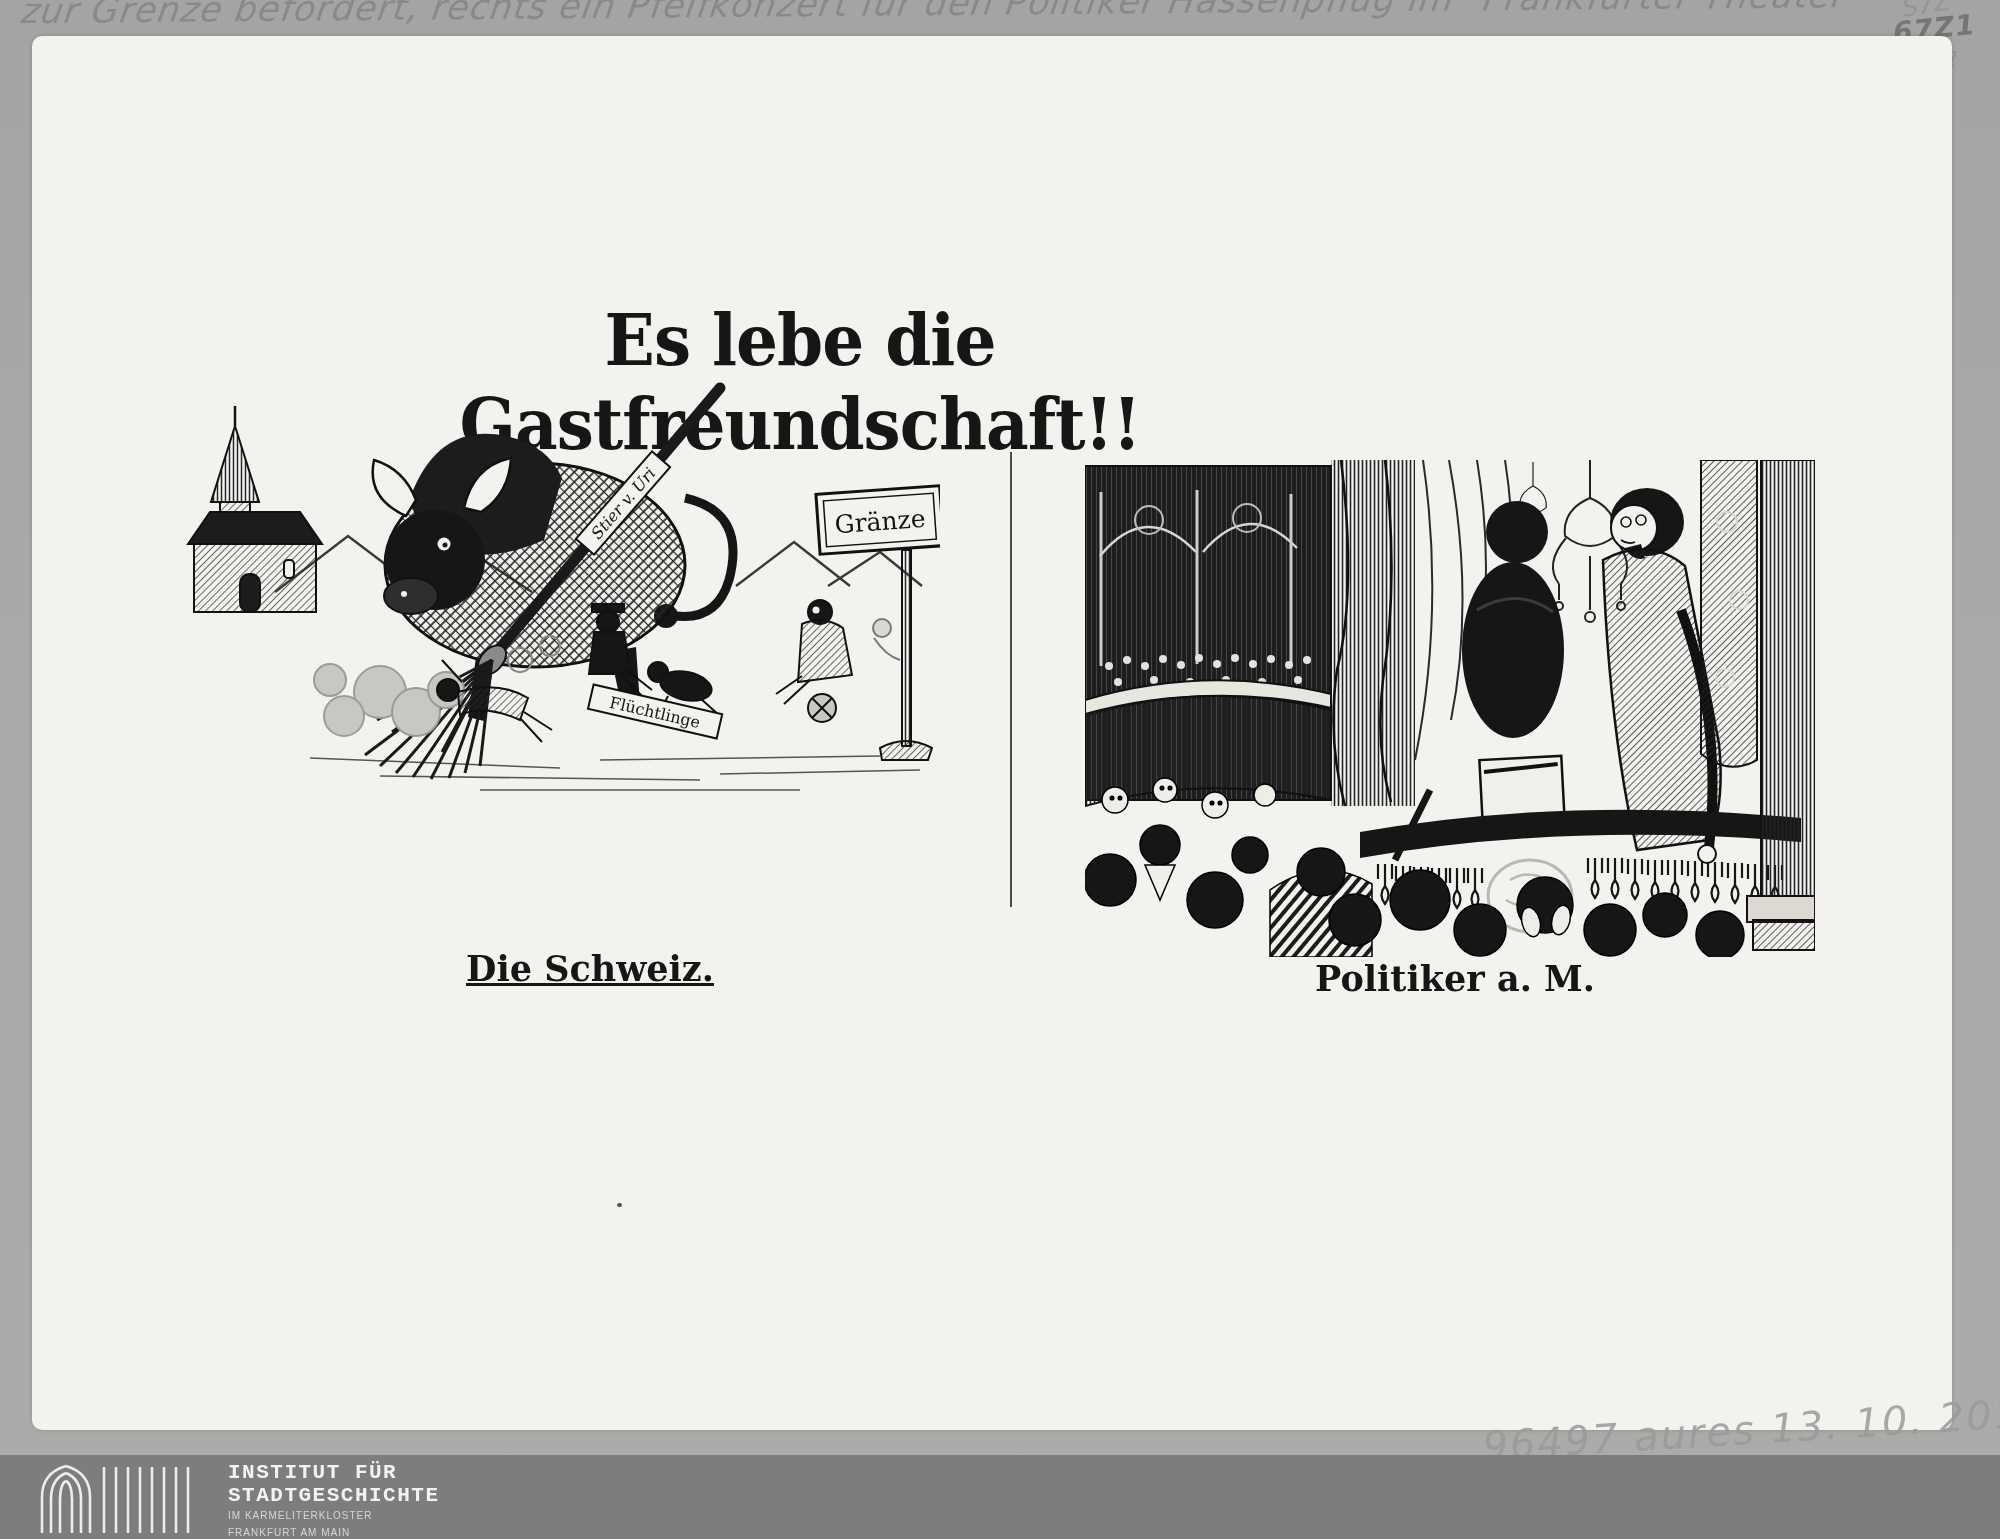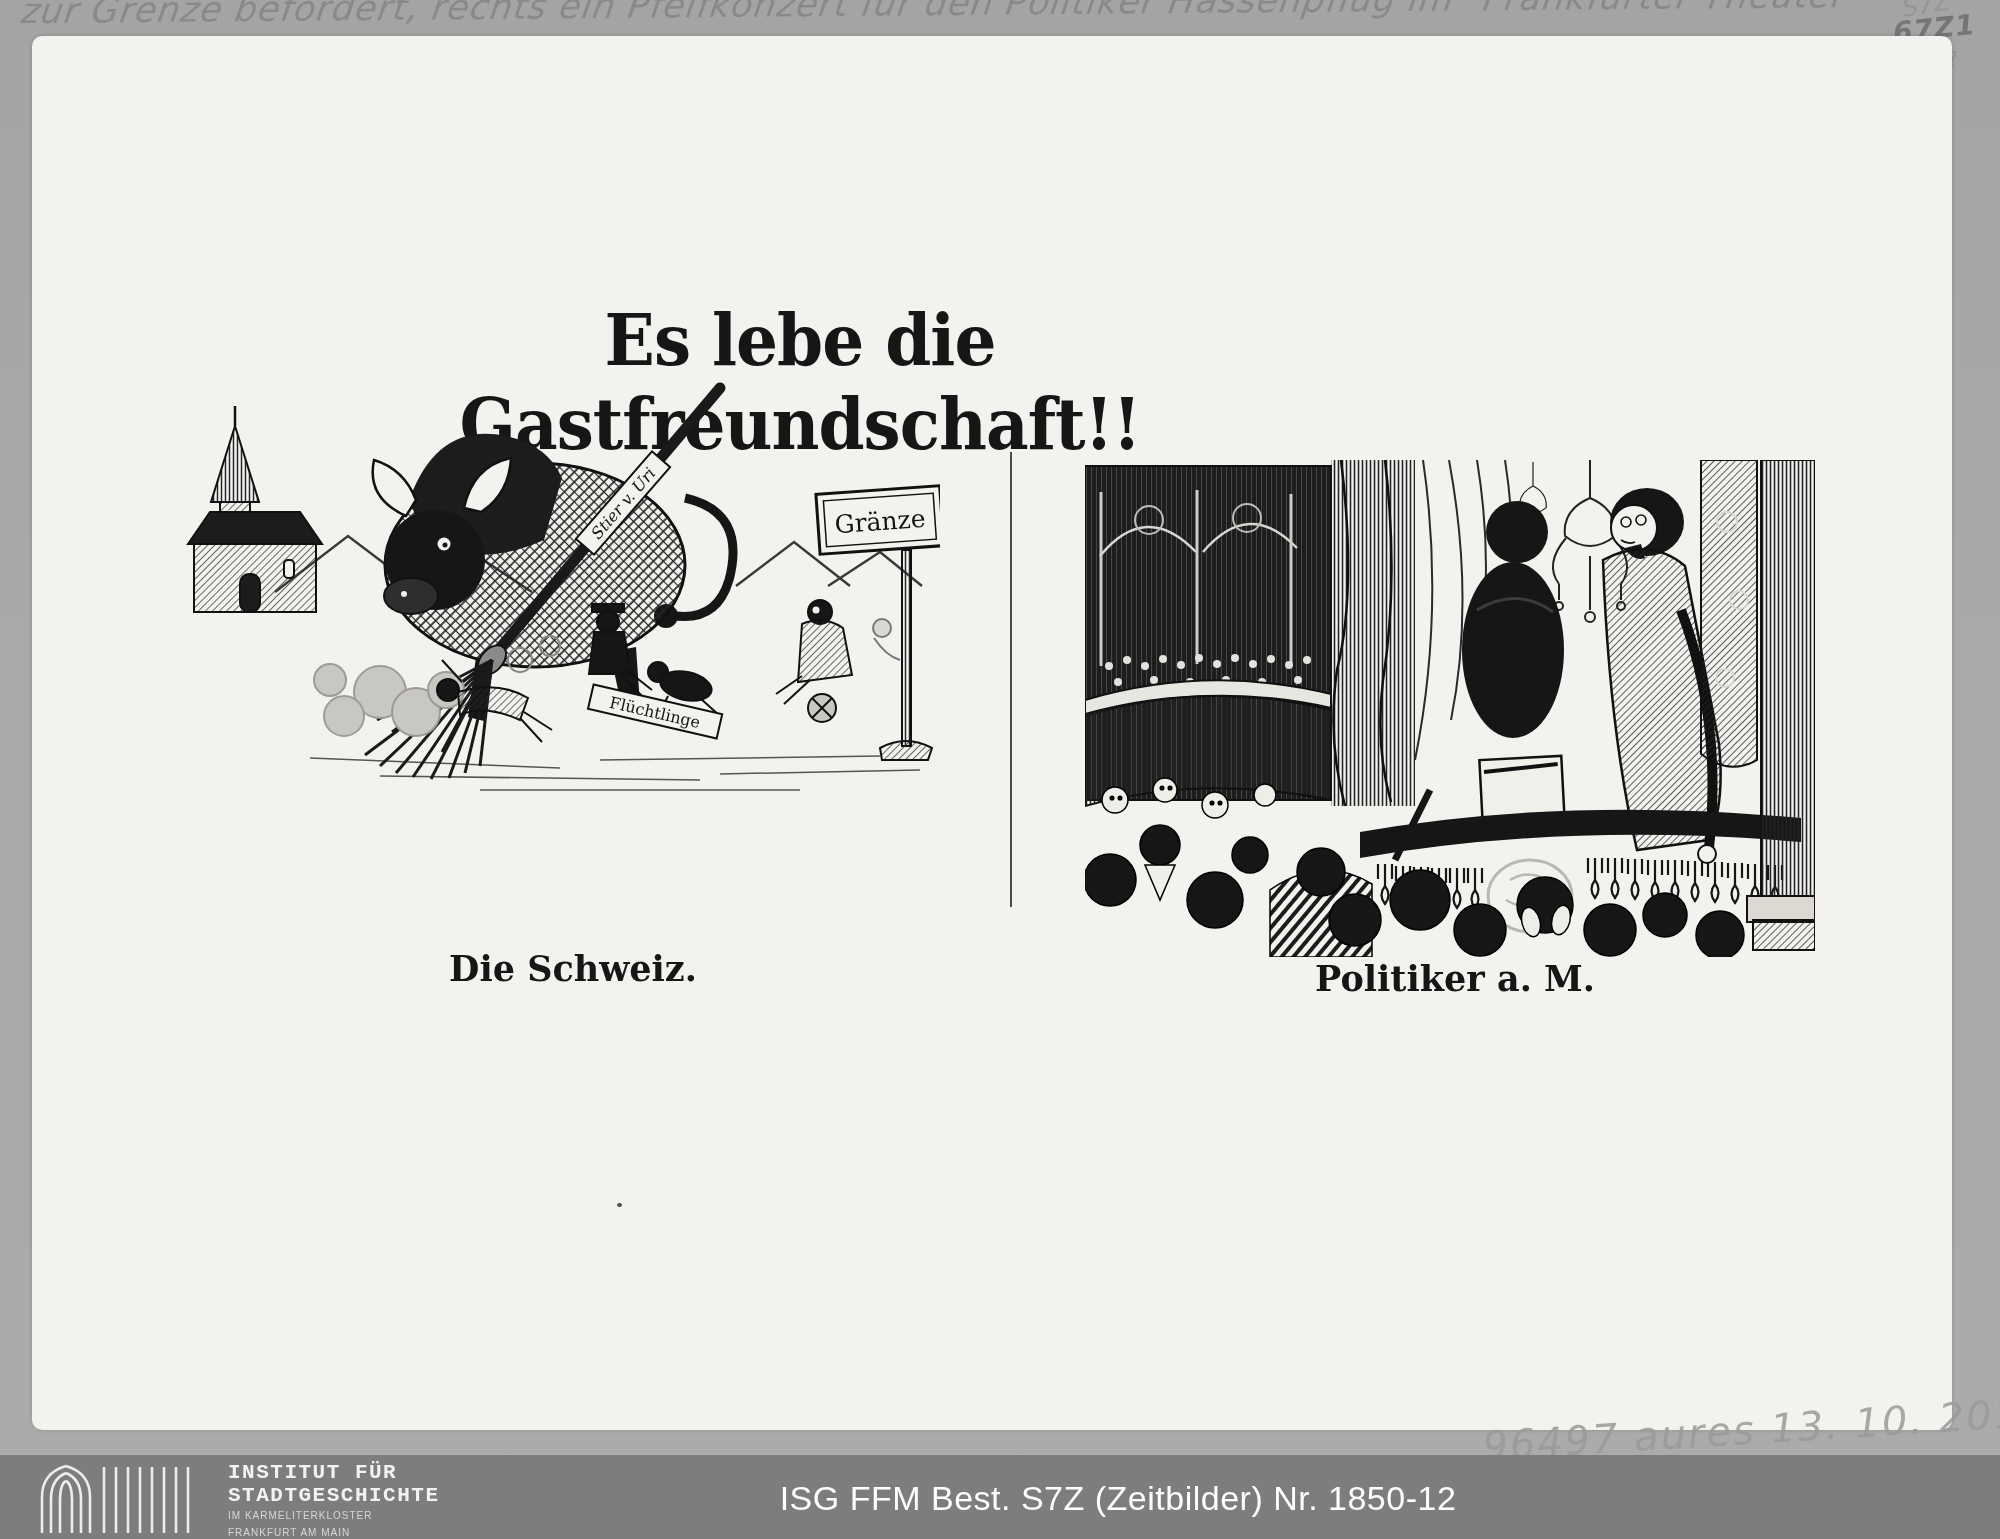--- a/index.html
+++ b/index.html
@@ -19,21 +19,21 @@
   #hand-tr{left:1893px;top:12px;font-size:28px;color:#6e6e6e;font-weight:bold;
            transform:rotate(-6deg);letter-spacing:1px;}
   #hand-tr-tick{left:1946px;top:47px;font-size:21px;opacity:.55;transform:rotate(14deg);}
   #hand-br{left:1482px;top:1406px;font-size:40px;color:#9a9a9a;letter-spacing:2px;
            transform:rotate(-3.5deg);}
   
   .fraktur{font-family:"DejaVu Serif",serif;font-weight:bold;color:#161616;}
   #title{left:300px;top:304px;width:1000px;text-align:center;font-size:66px;
          letter-spacing:-1px;transform:scaleY(1.08);}
   .caption{text-align:center;font-size:35px;}
-  #caption-left{left:373px;top:948px;width:400px;}
+  #caption-left{left:390px;top:948px;width:400px;text-decoration:underline;}
   #caption-right{left:1255px;top:958px;width:400px;}
   #divider{left:1010px;top:452px;width:2px;height:455px;background:#2e2e2e;opacity:.85;}
   #speck{left:617px;top:1203px;width:5px;height:4px;border-radius:50%;background:#4c4c4c;}
   
   #footer{left:0;top:1455px;width:2000px;height:84px;background:#7d7d7d;}
   #logo-text{left:228px;top:1461px;color:#f2f2f2;}
   .logo-bold{font-size:21px;font-weight:bold;letter-spacing:1.5px;line-height:23px;font-family:Liberation Mono, monospace;}
   .logo-light{font-size:10px;color:#d6d6d6;letter-spacing:1px;line-height:17px;}
   #reference{left:618px;top:1479px;width:1000px;text-align:center;color:#fdfdfd;
              font-size:34px;letter-spacing:.5px;}
@@ -385,15 +385,14 @@
     </g>
   </svg>
 
   <div class="abs" id="logo-text">
     <div class="logo-bold">INSTITUT FÜR</div>
     <div class="logo-bold">STADTGESCHICHTE</div>
     <div class="logo-light">IM KARMELITERKLOSTER</div>
     <div class="logo-light">FRANKFURT AM MAIN</div>
   </div>
 
-  <div class="abs" id="reference">ISG FFM Best. S7Z (Zeitbilder) Nr. 1850-12</div>
 
 </div>
 
 </body></html>

